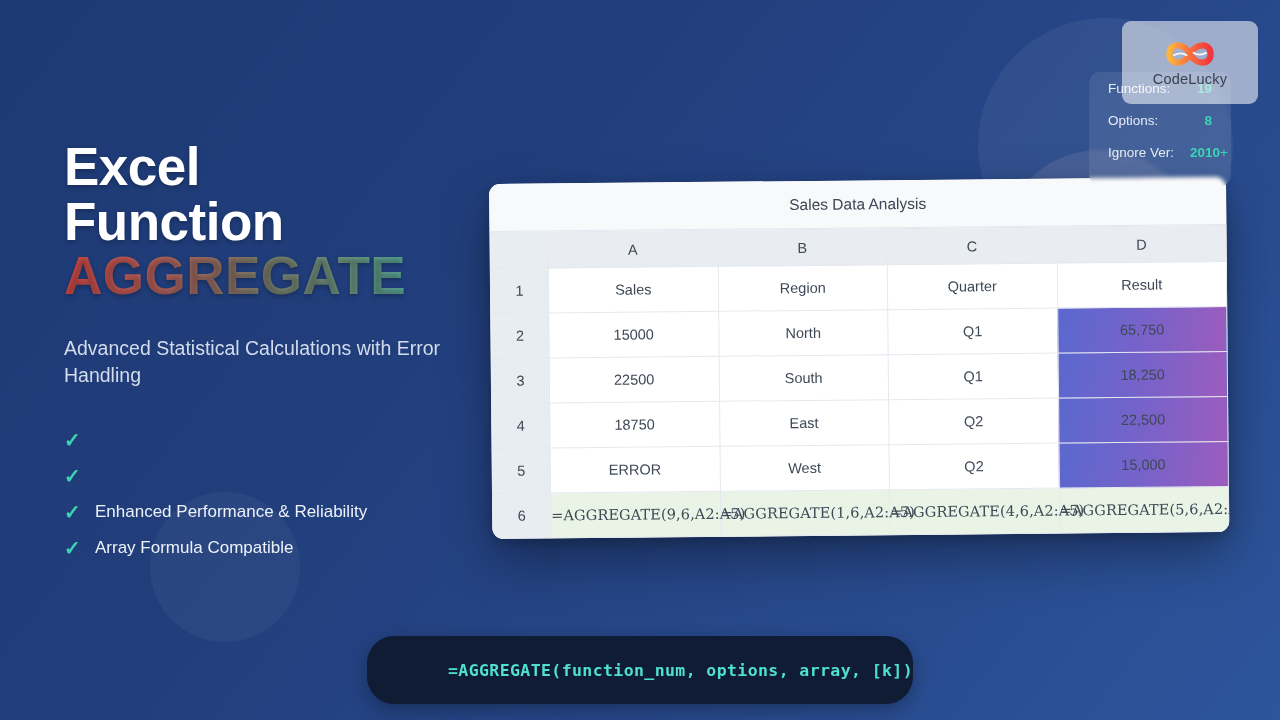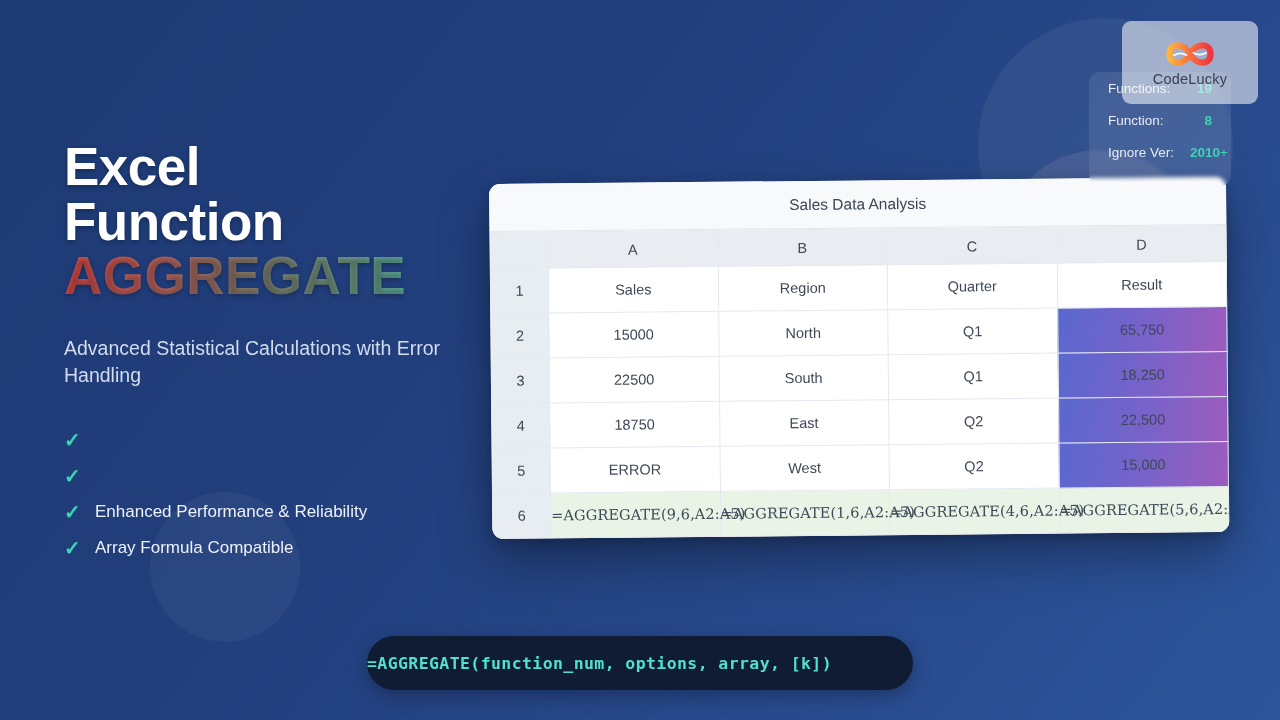--- a/index.html
+++ b/index.html
@@ -117,23 +117,23 @@
     display:flex; flex-direction:column; align-items:center;
     justify-content:center; gap:1px;
   }
   #watermark-logo { width:58px; height:32px; display:block; }
   #watermark-text {
     font-size:14.5px; color:#3a4150; letter-spacing:0.2px;
   }
 
   
   #syntax-bar {
-    position:absolute; left:367px; top:636px; width:546px; height:54px;
+    position:absolute; left:367px; top:636px; width:546px; height:68px;
     background:#101c33; border-radius:27px;
-    display:flex; align-items:center; justify-content:flex-start;
+    display:flex; align-items:center; justify-content:flex-end;
     box-shadow:0 6px 18px rgba(0,0,0,0.28);
   }
   #syntax-text {
     font-family:"DejaVu Sans Mono", monospace;
     font-size:16.5px; font-weight:bold; color:#4fe0cf; letter-spacing:0.4px;
   }
 </style>
 </head>
 <body>
 
@@ -228,21 +228,21 @@
     </tbody>
   </table>
 </div>
 
 <div id="info-badge">
   <div class="badge-row">
     <span class="badge-key">Functions:</span>
     <span class="badge-val">19</span>
   </div>
   <div class="badge-row">
-    <span class="badge-key">Function:</span>
+    <span class="badge-key">Options:</span>
     <span class="badge-val">8</span>
   </div>
   <div class="badge-row" id="badge-row-version">
     <span class="badge-key">Ignore Ver:</span>
     <span class="badge-val">2010</span>
     <span class="badge-plus">+</span>
   </div>
 </div>
 
 <div id="watermark">

